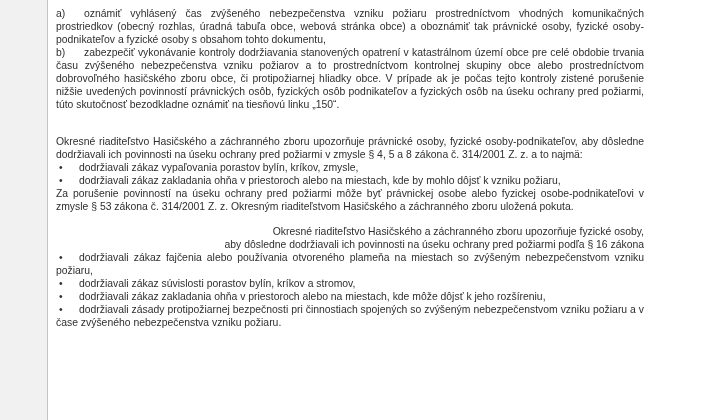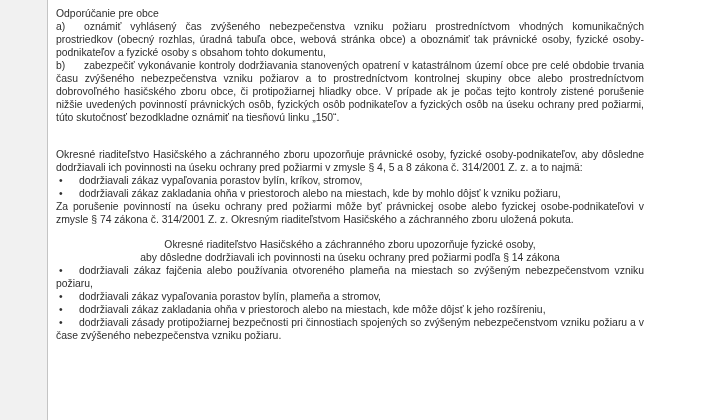--- a/index.html
+++ b/index.html
@@ -25,21 +25,21 @@
     left: 56px;
     top: 7px;
     width: 588px;
     font-family: "Liberation Sans", "DejaVu Sans", sans-serif;
     font-size: 10.4px;
     line-height: 13px;
     color: #2e2e2e;
     letter-spacing: 0px;
   }
   .para { text-align: justify; }
-  .short-line { text-align: center; }
+  .short-line { text-align: right; }
   .marker {
     display: inline-block;
     width: 28px;
     text-align: left;
   }
   .bullet-marker {
     display: inline-block;
     width: 23px;
     padding-left: 3px;
     box-sizing: border-box;
@@ -47,46 +47,45 @@
   }
   .gap { height: 12px; }
 </style>
 </head>
 <body>
 
 <div class="margin-strip"></div>
 
 <div class="doc">
 
-  <div class="para">Odporúčanie pre obce</div>
 
   <div class="para"><span class="marker">a)</span><span>oznámiť vyhlásený čas zvýšeného nebezpečenstva vzniku požiaru prostredníctvom vhodných komunikačných prostriedkov (obecný rozhlas, úradná tabuľa obce, webová stránka obce) a oboznámiť tak právnické osoby, fyzické osoby-podnikateľov a fyzické osoby s obsahom tohto dokumentu,</span></div>
 
   <div class="para"><span class="marker">b)</span><span>zabezpečiť vykonávanie kontroly dodržiavania stanovených opatrení v katastrálnom území obce pre celé obdobie trvania času zvýšeného nebezpečenstva vzniku požiarov a to prostredníctvom kontrolnej skupiny obce alebo prostredníctvom dobrovoľného hasičského zboru obce, či protipožiarnej hliadky obce. V prípade ak je počas tejto kontroly zistené porušenie nižšie uvedených povinností právnických osôb, fyzických osôb podnikateľov a fyzických osôb na úseku ochrany pred požiarmi, túto skutočnosť bezodkladne oznámiť na tiesňovú linku „150“.</span></div>
 
   <div class="gap"></div>
 
 
   <div class="gap"></div>
 
   <div class="para">Okresné riaditeľstvo Hasičského a záchranného zboru upozorňuje právnické osoby, fyzické osoby-podnikateľov, aby dôsledne dodržiavali ich povinnosti na úseku ochrany pred požiarmi v zmysle § 4, 5 a 8 zákona č. 314/2001 Z. z. a to najmä:</div>
 
-  <div class="para"><span class="bullet-marker">•</span><span>dodržiavali zákaz vypaľovania porastov bylín, kríkov, stromov,</span></div>
+  <div class="para"><span class="bullet-marker">•</span><span>dodržiavali zákaz vypaľovania porastov bylín, kríkov, zmysle,</span></div>
 
   <div class="para"><span class="bullet-marker">•</span><span>dodržiavali zákaz zakladania ohňa v priestoroch alebo na miestach, kde by mohlo dôjsť k vzniku požiaru,</span></div>
 
 
-  <div class="para">Za porušenie povinností na úseku ochrany pred požiarmi môže byť právnickej osobe alebo fyzickej osobe-podnikateľovi v zmysle § 74 zákona č. 314/2001 Z. z. Okresným riaditeľstvom Hasičského a záchranného zboru uložená pokuta.</div>
+  <div class="para">Za porušenie povinností na úseku ochrany pred požiarmi môže byť právnickej osobe alebo fyzickej osobe-podnikateľovi v zmysle § 53 zákona č. 314/2001 Z. z. Okresným riaditeľstvom Hasičského a záchranného zboru uložená pokuta.</div>
 
   <div class="gap"></div>
 
   <div class="short-line">Okresné riaditeľstvo Hasičského a záchranného zboru upozorňuje fyzické osoby,</div>
-  <div class="short-line">aby dôsledne dodržiavali ich povinnosti na úseku ochrany pred požiarmi podľa § 14 zákona</div>
+  <div class="short-line">aby dôsledne dodržiavali ich povinnosti na úseku ochrany pred požiarmi podľa § 16 zákona</div>
 
   <div class="para"><span class="bullet-marker">•</span><span>dodržiavali zákaz fajčenia alebo používania otvoreného plameňa na miestach so zvýšeným nebezpečenstvom vzniku požiaru,</span></div>
 
-  <div class="para"><span class="bullet-marker">•</span><span>dodržiavali zákaz vypaľovania porastov bylín, plameňa a stromov,</span></div>
+  <div class="para"><span class="bullet-marker">•</span><span>dodržiavali zákaz súvislosti porastov bylín, kríkov a stromov,</span></div>
 
   <div class="para"><span class="bullet-marker">•</span><span>dodržiavali zákaz zakladania ohňa v priestoroch alebo na miestach, kde môže dôjsť k jeho rozšíreniu,</span></div>
 
   <div class="para"><span class="bullet-marker">•</span><span>dodržiavali zásady protipožiarnej bezpečnosti pri činnostiach spojených so zvýšeným nebezpečenstvom vzniku požiaru a v čase zvýšeného nebezpečenstva vzniku požiaru.</span></div>
 
 </div>
 
 </body></html>

